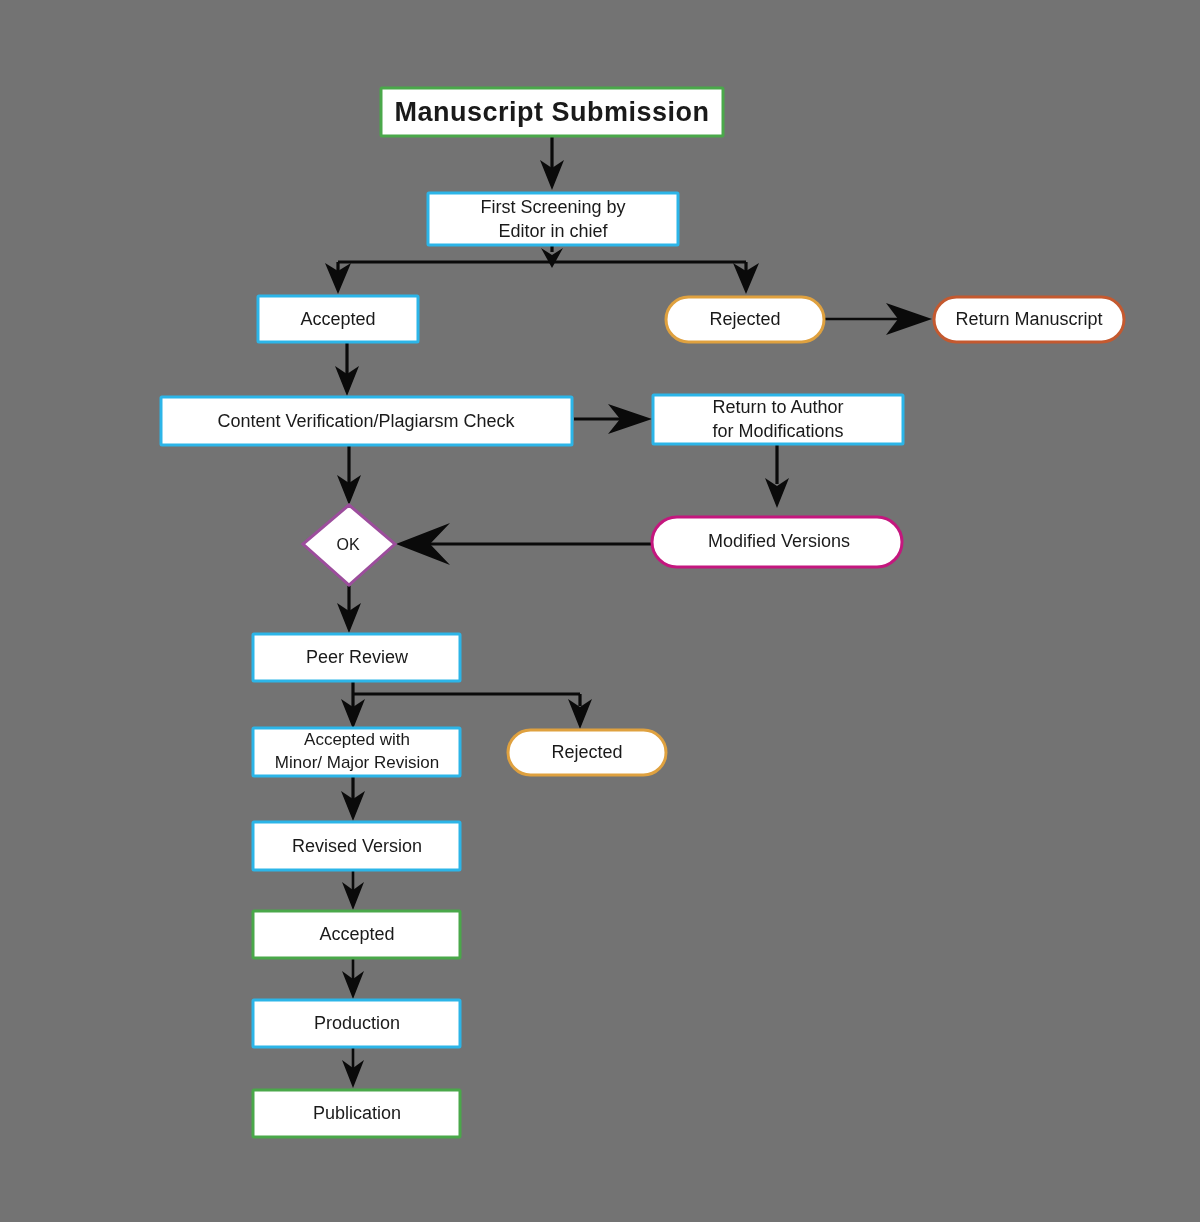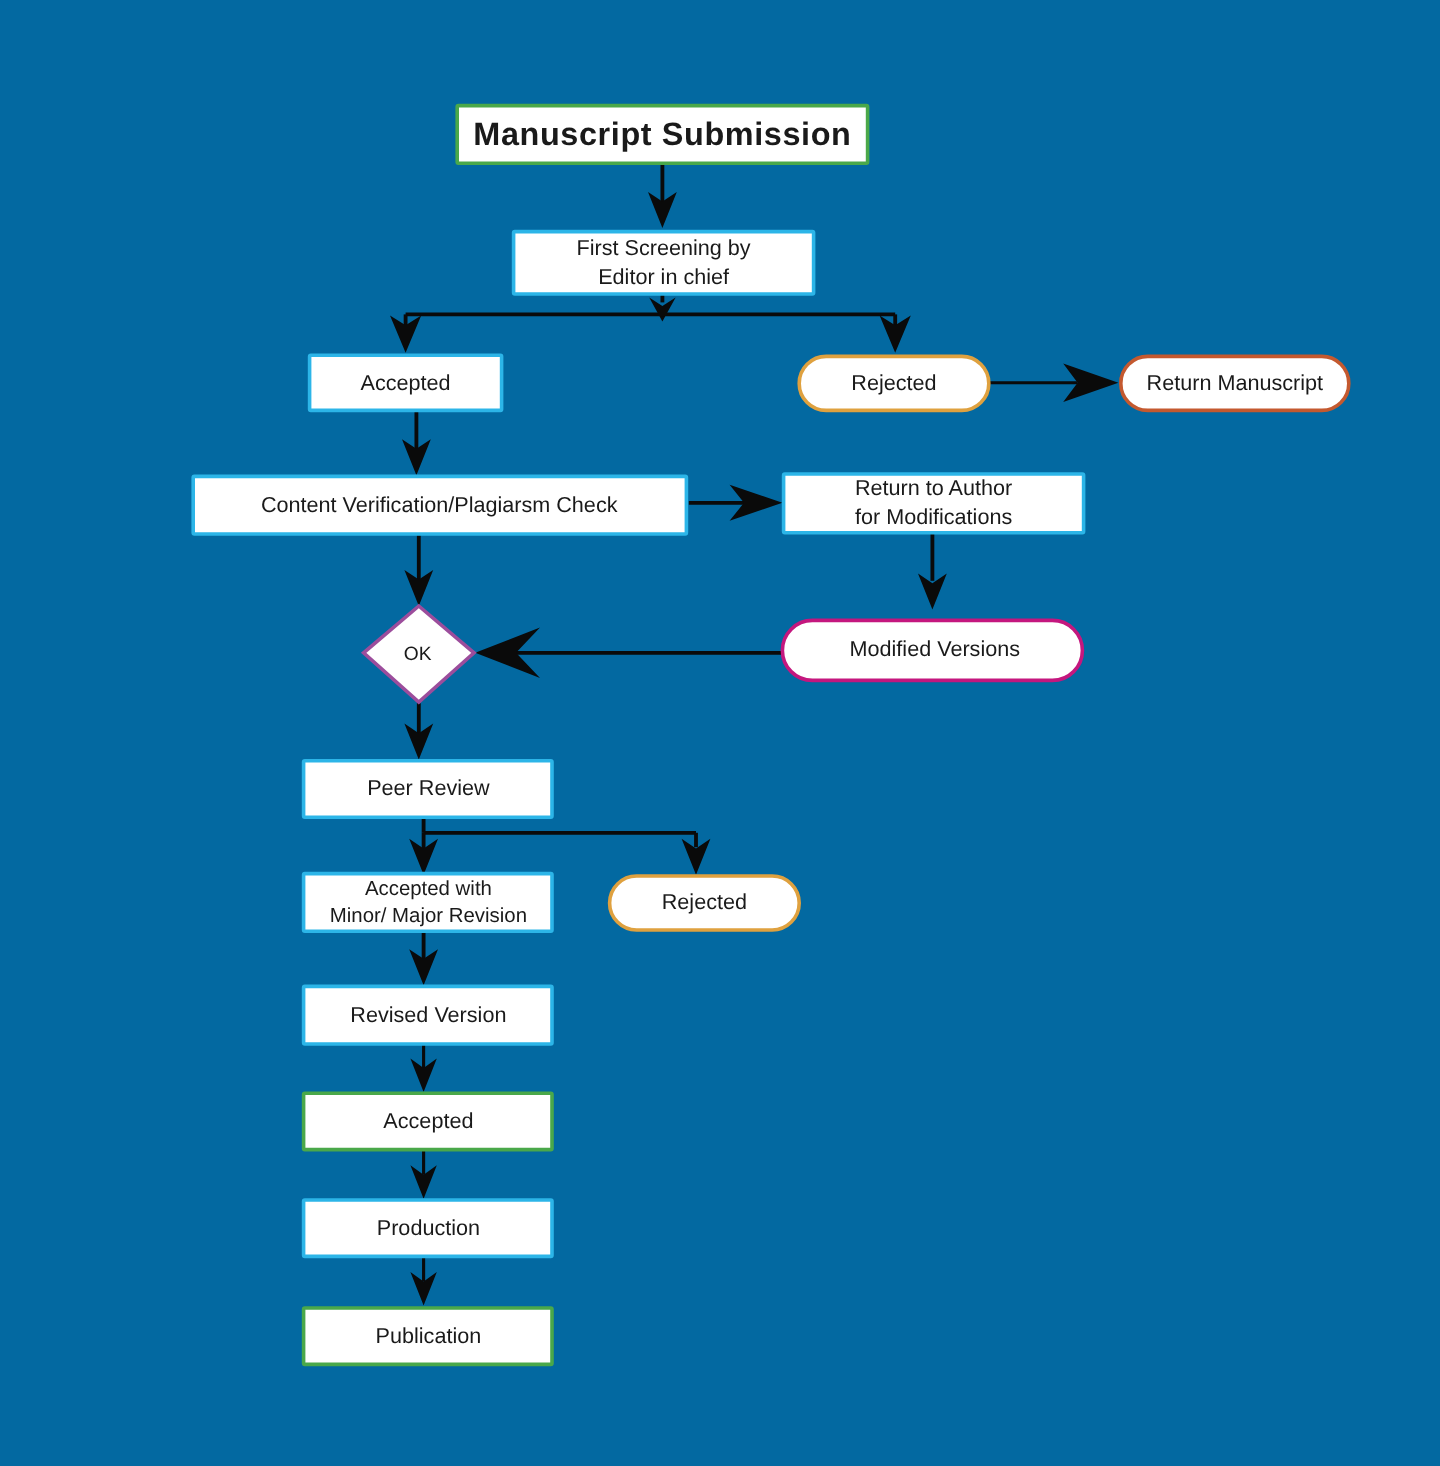--- a/index.html
+++ b/index.html
@@ -11,21 +11,21 @@
   body {
     width: 1200px;
     height: 1222px;
     font-family: "Liberation Sans", sans-serif;
     overflow: hidden;
   }
   #flowchart-root {
     position: relative;
     width: 1200px;
     height: 1222px;
-    background: #0369a1;
+    background: #737373;
   }
   svg.flow-svg {
     position: absolute;
     top: 0;
     left: 0;
     width: 1200px;
     height: 1222px;
     display: block;
   }
   .node-shape {

